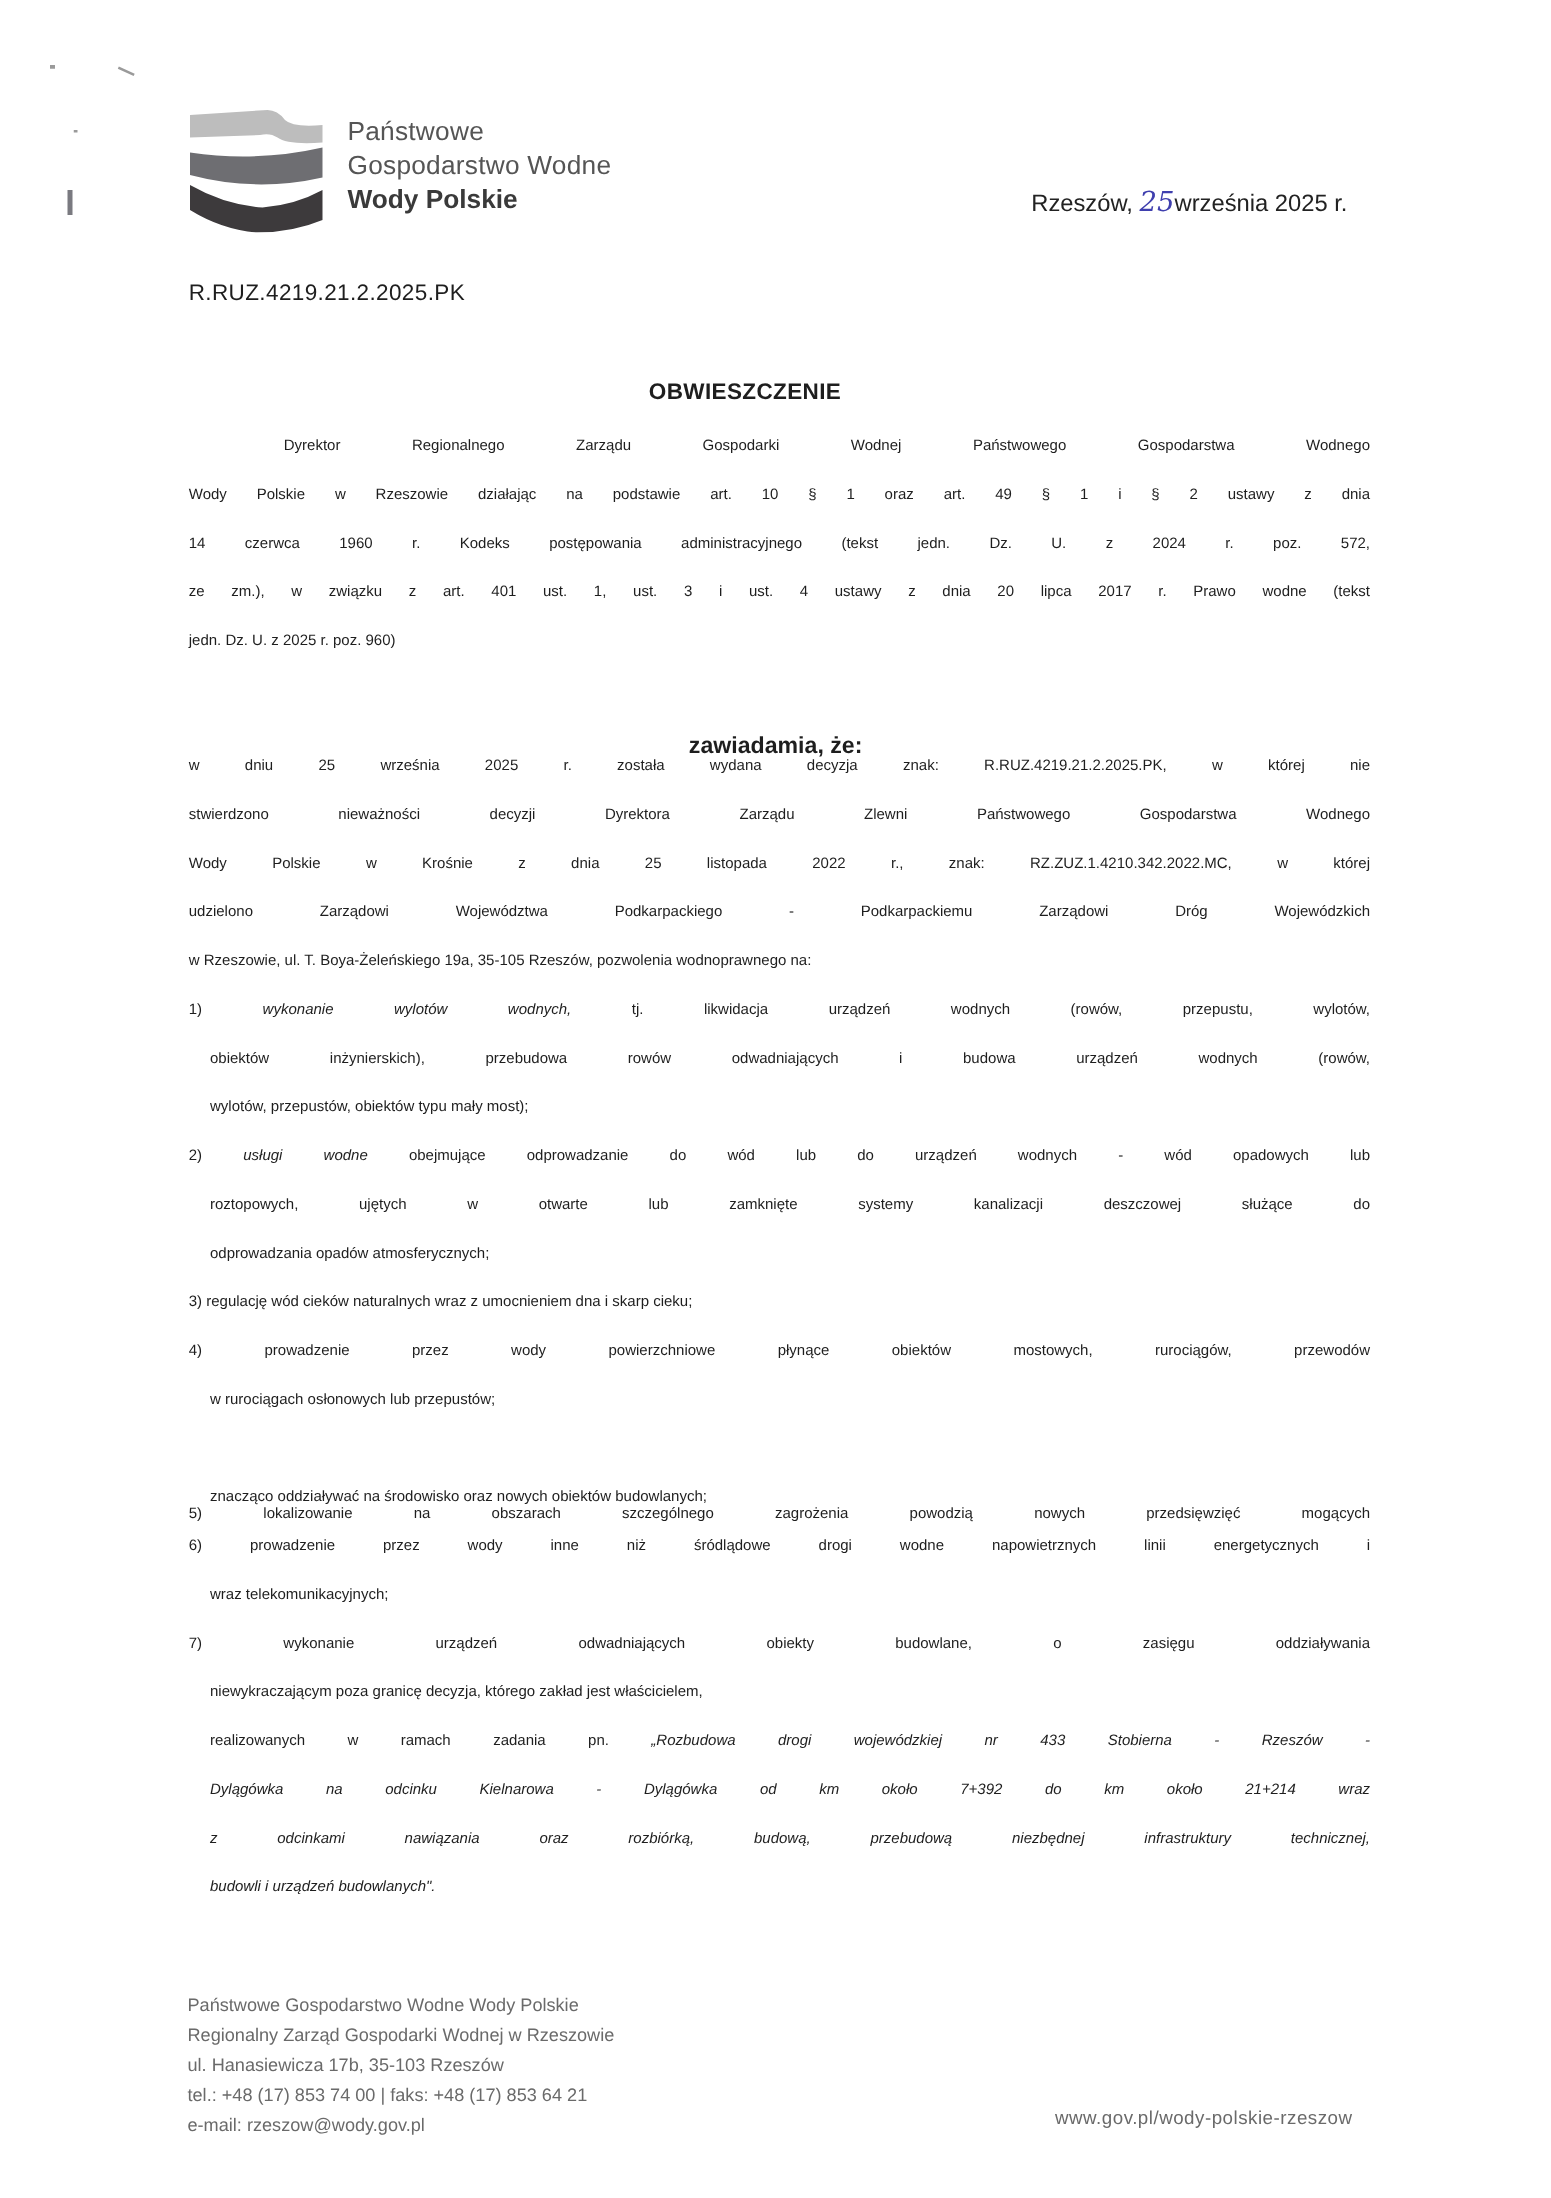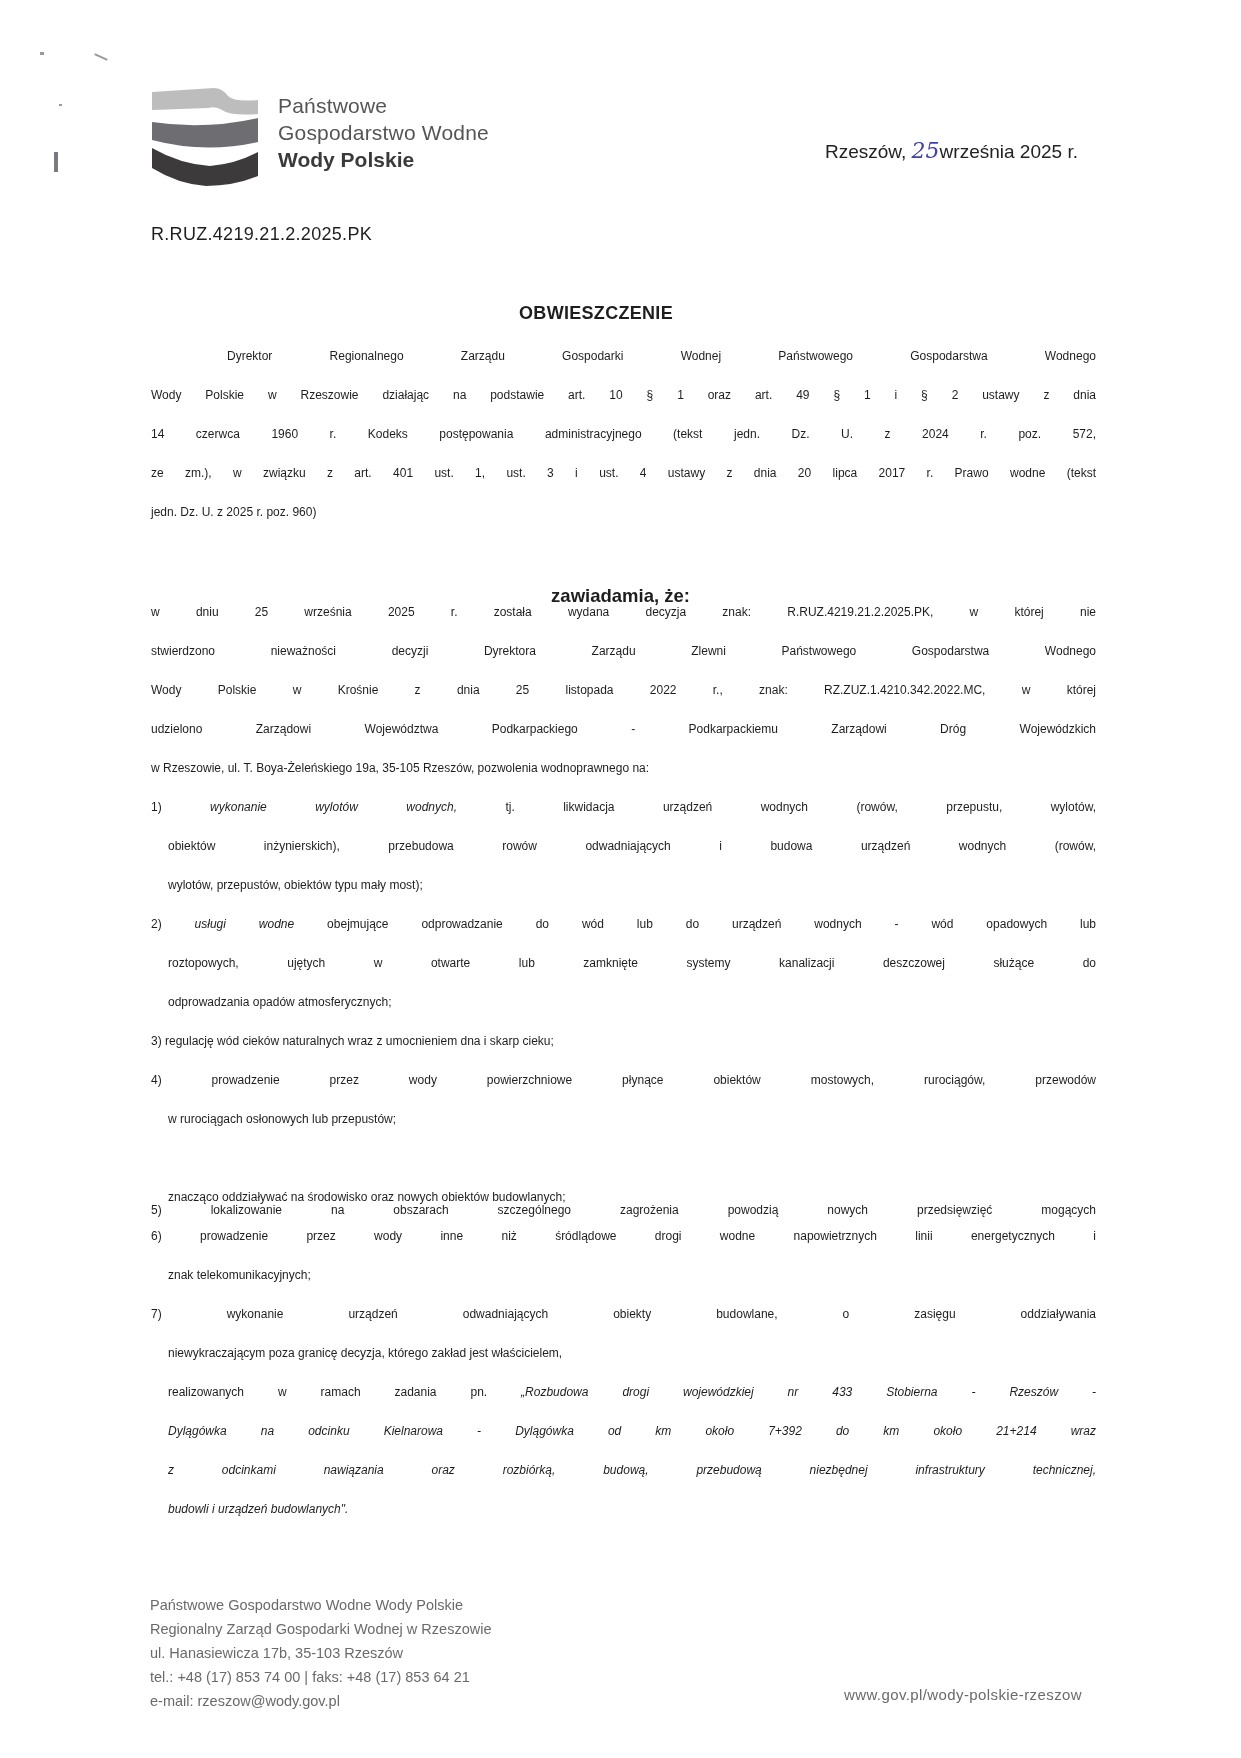--- a/index.html
+++ b/index.html
@@ -6,21 +6,21 @@
   body { width: 1241px; height: 1758px; position: relative; overflow: hidden;
          font-family: "Liberation Sans", "DejaVu Sans", sans-serif; color: #1e1e1e; }
   .abs { position: absolute; }
   .mark { position: absolute; background: #9a9a9a; }
 
   
   .logo { left: 150px; top: 86px; width: 110px; height: 100px; }
   .brand { left: 278px; top: 92px; font-size: 21px; line-height: 27px; color: #555; }
   .brand .b1, .brand .b2 { font-weight: normal; letter-spacing: 0.2px; }
   .brand .b3 { font-weight: bold; color: #3a3a3a; }
-  .place-date { left: 825px; top: 138px; font-size: 19px; color: #222; white-space: nowrap; }
+  .place-date { left: 825px; top: 150px; font-size: 19px; color: #222; white-space: nowrap; }
   .place-date .day { font-family: "DejaVu Serif", serif; font-style: italic; color: #3f3fae; font-size: 22px; }
 
   .ref { left: 151px; top: 224px; font-size: 18px; letter-spacing: 0.3px; }
 
   .title { left: 0; width: 1192px; top: 303px; text-align: center; font-weight: bold; font-size: 18px; letter-spacing: 0.3px; }
 
   
   .line { position: absolute; left: 151px; width: 945px; font-size: 12px; line-height: 24px;
           text-align: justify; text-align-last: justify; white-space: nowrap; }
   .line.nojust { text-align: left; text-align-last: left; }
@@ -99,21 +99,21 @@
 <div class="line sub nojust" style="top:1107px;">w rurociągach osłonowych lub przepustów;</div>
 
 <div class="line" style="top:1198px;">
   <span>5)</span> <span>lokalizowanie na obszarach szczególnego zagrożenia powodzią nowych przedsięwzięć mogących</span>
 </div>
 <div class="line sub nojust" style="top:1185px;">znacząco oddziaływać na środowisko oraz nowych obiektów budowlanych;</div>
 
 <div class="line" style="top:1224px;">
   <span>6)</span> <span>prowadzenie przez wody inne niż śródlądowe drogi wodne napowietrznych linii energetycznych i</span>
 </div>
-<div class="line sub nojust" style="top:1263px;">znak telekomunikacyjnych;</div>
+<div class="line sub nojust" style="top:1263px;">wraz telekomunikacyjnych;</div>
 
 <div class="line" style="top:1302px;">
   <span>7)</span> <span>wykonanie urządzeń odwadniających obiekty budowlane, o zasięgu oddziaływania</span>
 </div>
 <div class="line sub nojust" style="top:1341px;">niewykraczającym poza granicę decyzja, którego zakład jest właścicielem,</div>
 
 <div class="line sub" style="top:1380px;">
   <span>realizowanych w ramach zadania pn. </span><span class="i">„Rozbudowa drogi wojewódzkiej nr 433 Stobierna - Rzeszów -</span>
 </div>
 <div class="line sub i" style="top:1419px;">Dylągówka na odcinku Kielnarowa - Dylągówka od km około 7+392 do km około 21+214 wraz</div>

